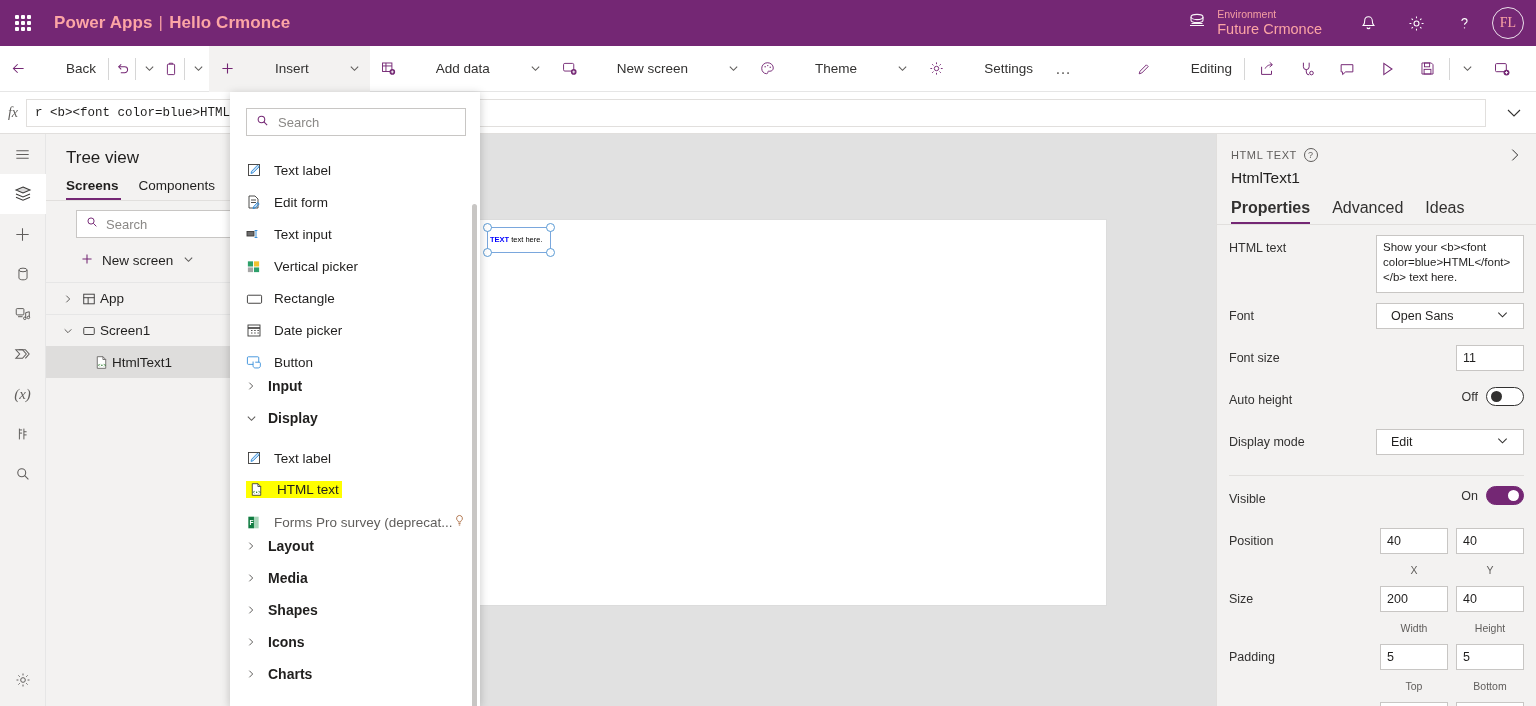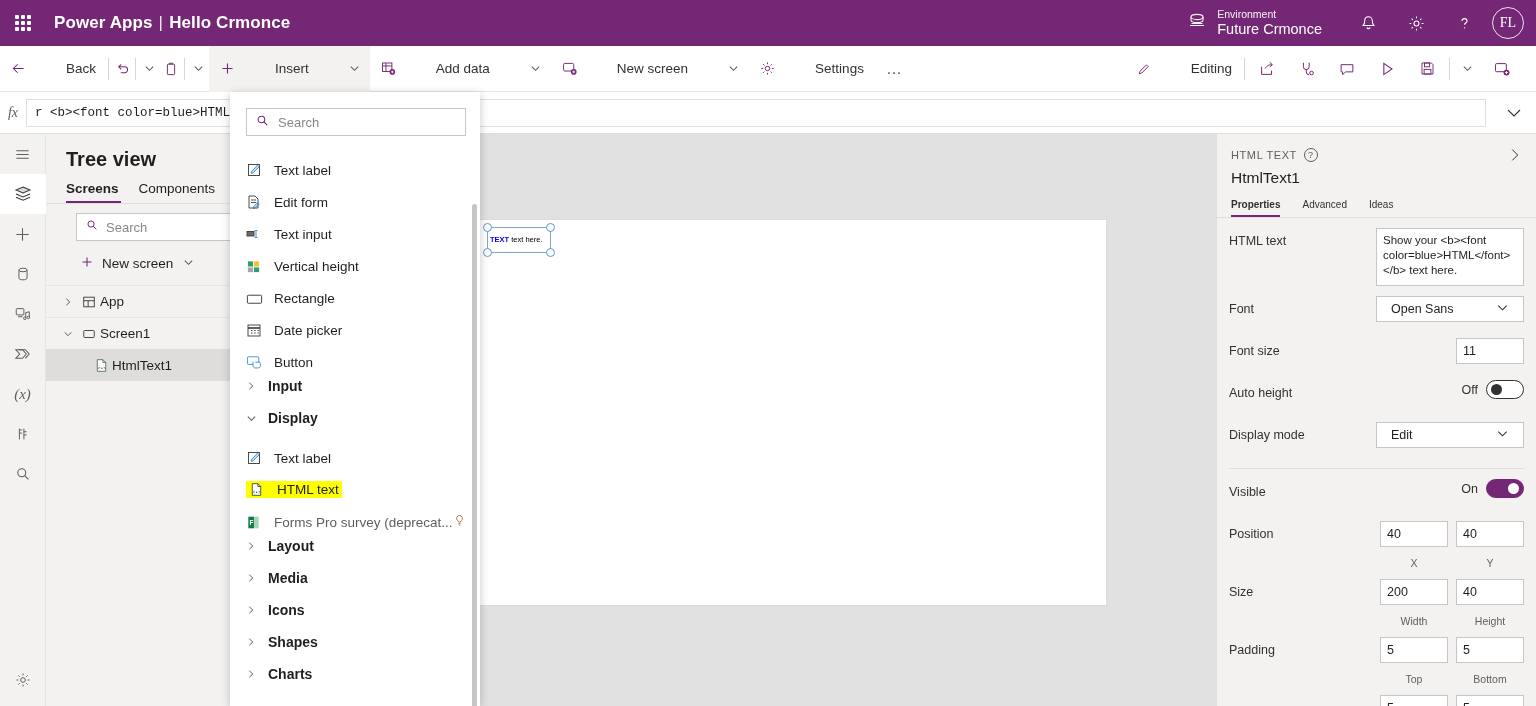--- a/index.html
+++ b/index.html
@@ -7,21 +7,21 @@
     width: 1536px; height: 706px;
     font-family: "Liberation Sans", sans-serif;
     background: #f3f2f1;
     overflow: hidden;
   }
   #app { position: relative; width: 1536px; height: 706px; }
 
   
   .topbar {
     position: absolute; left: 0; top: 0; width: 1536px; height: 46px;
-    background: #742774; color: #ffffff;
+    background: #742774; color: #fca5a5;
     display: flex; align-items: center;
   }
   .waffle { width: 46px; height: 46px; display:flex; align-items:center; justify-content:center; cursor:pointer; }
   .waffle-grid { display: grid; grid-template-columns: repeat(3, 4px); grid-template-rows: repeat(3, 4px); gap: 2px; }
   .waffle-grid i { width: 4px; height: 4px; background: #fff; border-radius: 1px; display:block; }
   .brand { font-size: 17px; font-weight: bold; letter-spacing: .1px; margin-left: 8px; white-space: nowrap; }
   .brand .sep { font-weight: normal; margin: 0 6px; opacity: .9; }
   .topbar-right { margin-left: auto; display: flex; align-items: center; height: 46px; }
   .env-block { display: flex; align-items: center; margin-right: 22px; }
   .env-icon { margin-right: 10px; opacity: .95; }
@@ -84,21 +84,21 @@
     cursor: pointer; color: #605e5c; position: relative;
   }
   .rail-item.selected { background: #fff; }
   .rail-spacer { flex: 1; }
 
   
   .treeview {
     position: absolute; left: 46px; top: 134px; width: 232px; height: 572px;
     background: #f3f2f1; border-right: 1px solid #e6e6e6;
   }
-  .tv-title { font-size: 20px; color: #201f1e; padding: 14px 0 10px 20px; font-weight: bold; }
+  .tv-title { font-size: 17px; color: #201f1e; padding: 14px 0 10px 20px; font-weight: normal; }
   .tv-tabs { display: flex; padding-left: 20px; border-bottom: 1px solid #e1dfdd; }
   .tv-tab { font-size: 13.5px; color: #201f1e; padding: 0 2px 7px 0; margin-right: 18px; cursor: pointer; position: relative; }
   .tv-tab.active { font-weight: bold; }
   .tv-tab.active:after {
     content: ""; position: absolute; left: 0; right: 0; bottom: 0; height: 2px; background: #742774;
   }
   .tv-search {
     margin: 9px 16px 0 30px; height: 28px; border: 1px solid #c8c6c4; background: #fff;
     display: flex; align-items: center; padding: 0 8px;
   }
@@ -176,21 +176,21 @@
   }
   .pp-head { padding: 14px 14px 0 14px; position: relative; }
   .pp-kicker { font-size: 11px; letter-spacing: .6px; color: #605e5c; display:flex; align-items:center; }
   .pp-help {
     width: 14px; height: 14px; border: 1px solid #605e5c; border-radius: 50%;
     font-size: 9px; line-height: 12px; text-align: center; margin-left: 7px; color:#605e5c; cursor: pointer;
   }
   .pp-name { font-size: 15.5px; color: #201f1e; margin-top: 7px; }
   .pp-collapse { position: absolute; right: 12px; top: 12px; cursor: pointer; color:#323130; }
   .pp-tabs { display: flex; padding: 12px 0 0 14px; border-bottom: 1px solid #e1dfdd; }
-  .pp-tab { font-size: 10px; color: #323130; padding-bottom: 7px; margin-right: 22px; cursor: pointer; position: relative; }
+  .pp-tab { font-size: 16px; color: #323130; padding-bottom: 7px; margin-right: 22px; cursor: pointer; position: relative; }
   .pp-tab.active { font-weight: bold; }
   .pp-tab.active:after { content:""; position:absolute; left:0; right:0; bottom:0; height:2px; background:#742774; }
   .pp-body { padding: 0 12px; }
   .prow { display: flex; align-items: flex-start; min-height: 32px; margin-top: 10px; }
   .plabel { font-size: 12.5px; color: #323130; width: 150px; padding-top: 6px; }
   .pctl { flex: 1; display: flex; justify-content: flex-end; }
   .ta-box {
     width: 148px; min-height: 58px; border: 1px solid #c8c6c4; background: #fff;
     font-size: 11.5px; color: #201f1e; padding: 4px 6px; line-height: 15px;
     word-break: break-word; cursor: text;
@@ -355,20 +355,36 @@
         </svg>
       </span>
       <span>New screen</span>
       <span class="gl" style="margin-left:8px;margin-right:0">
         <svg width="11" height="11" viewBox="0 0 12 12" fill="none" stroke="#605e5c" stroke-width="1.2">
             <path d="M2 4l4 4 4-4"></path>
           </svg>
       </span>
     </div>
 
+    <div class="cmd">
+      <span class="gl">
+        <svg width="17" height="17" viewBox="0 0 20 20" fill="none" stroke="#742774" stroke-width="1.1">
+          <path d="M10 3.2c-3.8 0-6.8 2.9-6.8 6.6 0 3.6 2.5 6.3 5.6 6.3 1.2 0 1.7-.8 1.5-1.5-.2-.8.3-1.4 1.2-1.4h1.3c2.3 0 4-1.6 4-3.8 0-3.5-3-6.2-6.8-6.2z"></path>
+          <circle cx="7.2" cy="8" r=".8" fill="#742774" stroke="none"></circle>
+          <circle cx="10.3" cy="6.6" r=".8" fill="#742774" stroke="none"></circle>
+          <circle cx="13.2" cy="8.5" r=".8" fill="#742774" stroke="none"></circle>
+        </svg>
+      </span>
+      <span>Theme</span>
+      <span class="gl" style="margin-left:8px;margin-right:0">
+        <svg width="11" height="11" viewBox="0 0 12 12" fill="none" stroke="#605e5c" stroke-width="1.2">
+            <path d="M2 4l4 4 4-4"></path>
+          </svg>
+      </span>
+    </div>
 
     <div class="cmd">
       <span class="gl">
         <svg width="17" height="17" viewBox="0 0 20 20" fill="none" stroke="#742774" stroke-width="1.1">
           <circle cx="10" cy="10" r="2.6"></circle>
           <path d="M10 2.8v2.1M10 15.1v2.1M17.2 10h-2.1M4.9 10H2.8M15.1 4.9l-1.5 1.5M6.4 13.6l-1.5 1.5M15.1 15.1l-1.5-1.5M6.4 6.4L4.9 4.9"></path>
         </svg>
       </span>
       <span>Settings</span>
     </div>
@@ -640,21 +656,21 @@
 
       <div class="ip-item">
         <span class="ic">
           <svg width="15" height="15" viewBox="0 0 16 16">
             <rect x="2" y="2.5" width="5.5" height="5.5" fill="#2ea06b"></rect>
             <rect x="8.5" y="2.5" width="5.5" height="5.5" fill="#f2c230"></rect>
             <rect x="2" y="9" width="5.5" height="5" fill="#a6a6a6"></rect>
             <rect x="8.5" y="9" width="5.5" height="5" fill="#2ea06b"></rect>
           </svg>
         </span>
-        <span>Vertical height</span>
+        <span>Vertical picker</span>
       </div>
 
       <div class="ip-item">
         <span class="ic">
           <svg width="17" height="14" viewBox="0 0 18 14" fill="none" stroke="#3b3a39" stroke-width="1">
               <rect x="1.5" y="3" width="15" height="8.5" rx="1"></rect>
             </svg>
         </span>
         <span>Rectangle</span>
       </div>
@@ -751,29 +767,29 @@
             </svg>
         </span>
         <span>Media</span>
       </div>
       <div class="ip-group">
         <span class="chev">
           <svg width="10" height="10" viewBox="0 0 12 12" fill="none" stroke="#605e5c" stroke-width="1.2">
               <path d="M4 2l4 4-4 4"></path>
             </svg>
         </span>
-        <span>Icons</span>
+        <span>Shapes</span>
       </div>
       <div class="ip-group">
         <span class="chev">
           <svg width="10" height="10" viewBox="0 0 12 12" fill="none" stroke="#605e5c" stroke-width="1.2">
               <path d="M4 2l4 4-4 4"></path>
             </svg>
         </span>
-        <span>Shapes</span>
+        <span>Icons</span>
       </div>
       <div class="ip-group">
         <span class="chev">
           <svg width="10" height="10" viewBox="0 0 12 12" fill="none" stroke="#605e5c" stroke-width="1.2">
               <path d="M4 2l4 4-4 4"></path>
             </svg>
         </span>
         <span>Charts</span>
       </div>
 

